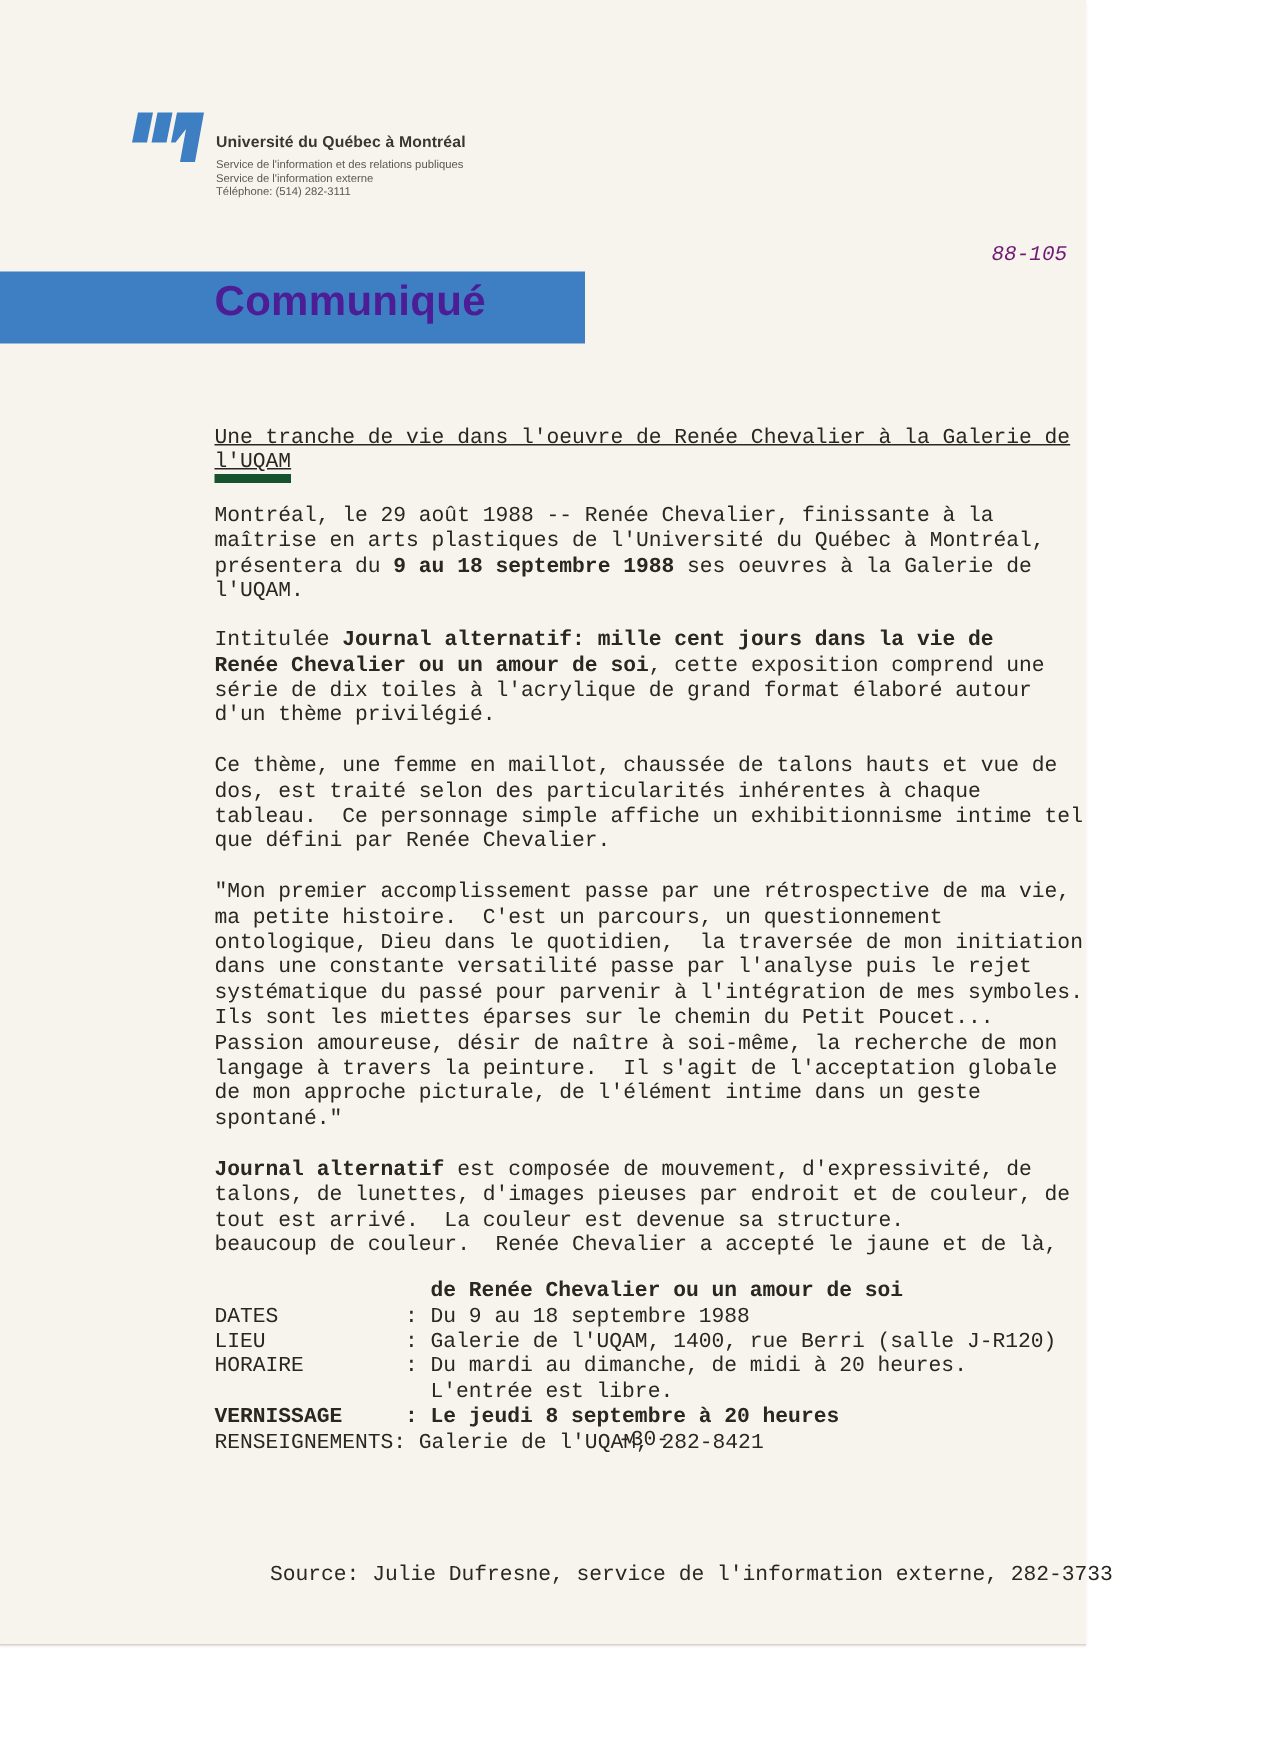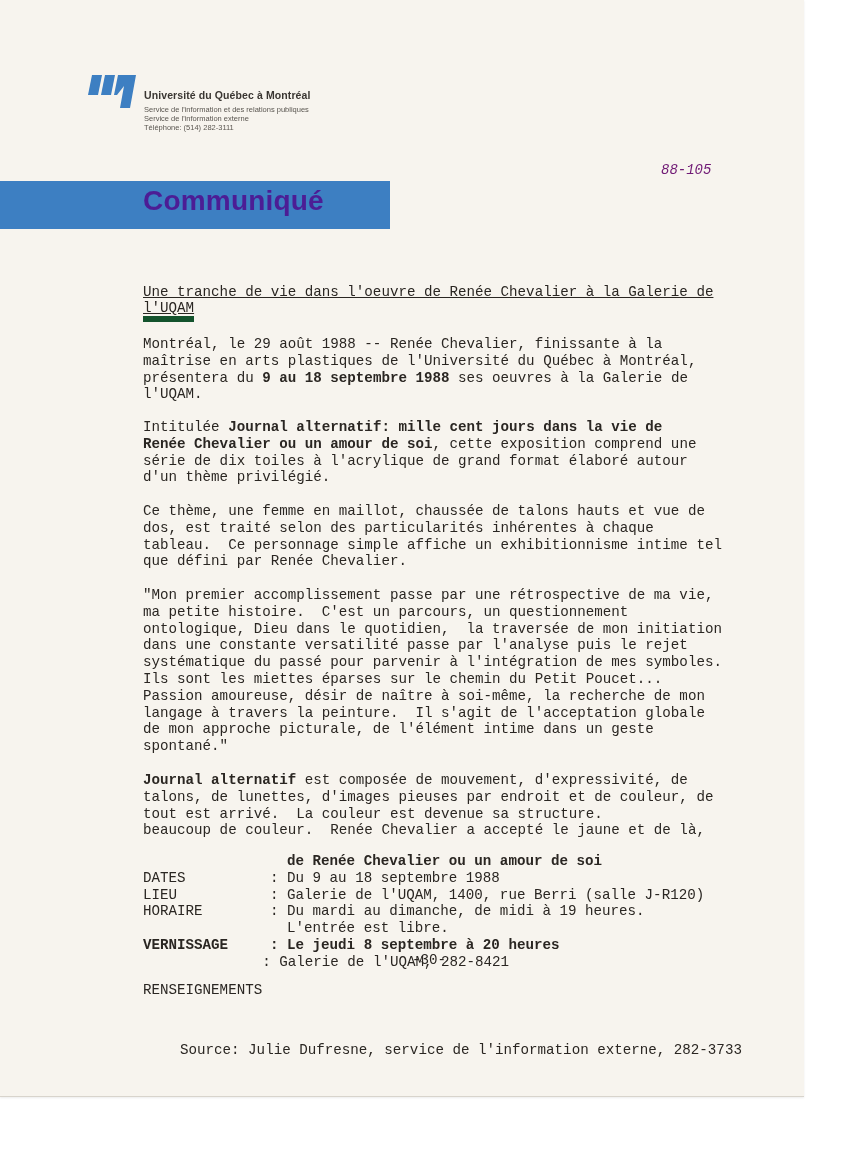--- a/index.html
+++ b/index.html
@@ -3,21 +3,21 @@
   <meta charset="utf-8">
   <style>
     html, body { margin: 0; padding: 0; }
     body {
       width: 848px; height: 1168px; background: #ffffff;
       position: relative; overflow: hidden;
       font-family: "Liberation Mono", "DejaVu Sans Mono", monospace;
       color: #2a2622;
     }
     .page {
-      position: absolute; left: 0; top: 0; width: 804px; height: 1096px;
+      position: absolute; left: 0; top: 0; width: 724px; height: 1096px;
       background: #f7f4ee;
       border-bottom: 1px solid #d8d4cc;
       box-shadow: 0 1px 2px rgba(0,0,0,0.08);
     }
     .logo { position: absolute; left: 88px; top: 72px; width: 48px; height: 36px; }
     .inst { position: absolute; left: 144px; top: 89px; font-family: "Liberation Sans", sans-serif; }
     .inst-name { font-size: 10.5px; font-weight: bold; color: #3a3632; letter-spacing: 0.1px; }
     .inst-line { font-size: 7.5px; color: #5a5650; line-height: 9px; }
     .inst-name + .inst-line { margin-top: 4px; }
     .ref { position: absolute; left: 661px; top: 162px; font-size: 14px; color: #701a75; font-style: italic; }
@@ -83,21 +83,21 @@
   <div class="para" style="top:336px"><div><span>Montréal, le 29 août 1988 -- Renée Chevalier, finissante à la</span></div><div><span>maîtrise en arts plastiques de l'Université du Québec à Montréal,</span></div><div><span>présentera du </span><b>9 au 18 septembre 1988</b><span> ses oeuvres à la Galerie de</span></div><div><span>l'UQAM.</span></div></div>
   <div class="para" style="top:419px"><div><span>Intitulée </span><b>Journal alternatif: mille cent jours dans la vie de</b></div><div><b>Renée Chevalier ou un amour de soi</b><span>, cette exposition comprend une</span></div><div><span>série de dix toiles à l'acrylique de grand format élaboré autour</span></div><div><span>d'un thème privilégié.</span></div></div>
   <div class="para" style="top:503px"><div><span>Ce thème, une femme en maillot, chaussée de talons hauts et vue de</span></div><div><span>dos, est traité selon des particularités inhérentes à chaque</span></div><div><span>tableau.  Ce personnage simple affiche un exhibitionnisme intime tel</span></div><div><span>que défini par Renée Chevalier.</span></div></div>
   <div class="para" style="top:587px"><div><span>"Mon premier accomplissement passe par une rétrospective de ma vie,</span></div><div><span>ma petite histoire.  C'est un parcours, un questionnement</span></div><div><span>ontologique, Dieu dans le quotidien,  la traversée de mon initiation</span></div><div><span>dans une constante versatilité passe par l'analyse puis le rejet</span></div><div><span>systématique du passé pour parvenir à l'intégration de mes symboles.</span></div><div><span>Ils sont les miettes éparses sur le chemin du Petit Poucet...</span></div><div><span>Passion amoureuse, désir de naître à soi-même, la recherche de mon</span></div><div><span>langage à travers la peinture.  Il s'agit de l'acceptation globale</span></div><div><span>de mon approche picturale, de l'élément intime dans un geste</span></div><div><span>spontané."</span></div></div>
   <div class="para" style="top:772px"><div><b>Journal alternatif</b><span> est composée de mouvement, d'expressivité, de</span></div><div><span>talons, de lunettes, d'images pieuses par endroit et de couleur, de</span></div><div><span>tout est arrivé.  La couleur est devenue sa structure.</span></div><div><span>beaucoup de couleur.  Renée Chevalier a accepté le jaune et de là,</span></div></div>
 
   <div class="info">
       <div class="info-row"><span class="info-key"></span><span class="info-val bold">  de Renée Chevalier ou un amour de soi</span></div>
       <div class="info-row"><span class="info-key">DATES</span><span class="info-val">: Du 9 au 18 septembre 1988</span></div>
       <div class="info-row"><span class="info-key">LIEU</span><span class="info-val">: Galerie de l'UQAM, 1400, rue Berri (salle J-R120)</span></div>
-      <div class="info-row"><span class="info-key">HORAIRE</span><span class="info-val">: Du mardi au dimanche, de midi à 19 heures.</span></div>
+      <div class="info-row"><span class="info-key">HORAIRE</span><span class="info-val">: Du mardi au dimanche, de midi à 20 heures.</span></div>
       <div class="info-row"><span class="info-key"></span><span class="info-val">  L'entrée est libre.</span></div>
       <div class="info-row"><span class="info-key bold">VERNISSAGE</span><span class="info-val bold">: Le jeudi 8 septembre à 20 heures</span></div>
-      <div class="info-row"><span class="info-key" style="width: auto; margin-top: 28px;">RENSEIGNEMENTS</span><span class="info-val">: Galerie de l'UQAM, 282-8421</span></div>
+      <div class="info-row"><span class="info-key" style="width: auto;">RENSEIGNEMENTS</span><span class="info-val">: Galerie de l'UQAM, 282-8421</span></div>
     </div>
 
   <div class="end">-30-</div>
   <div class="source">Source: Julie Dufresne, service de l'information externe, 282-3733</div>
 </div>
 
 </body></html>

